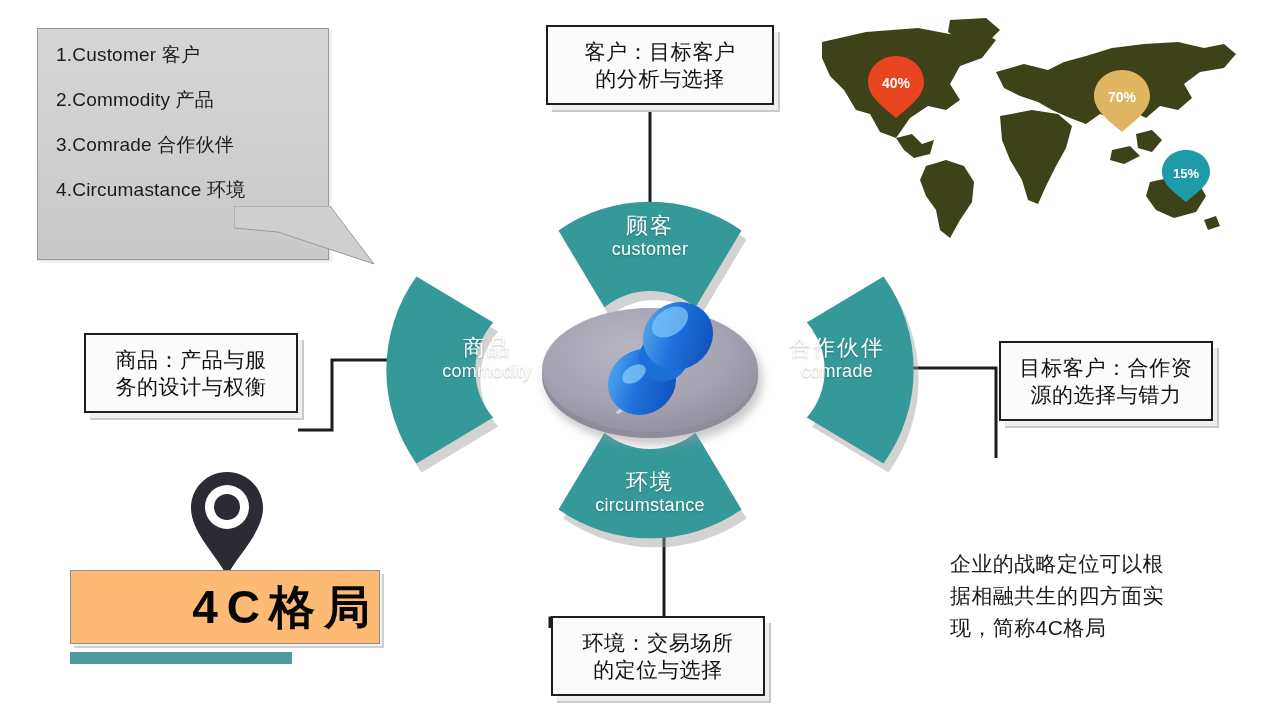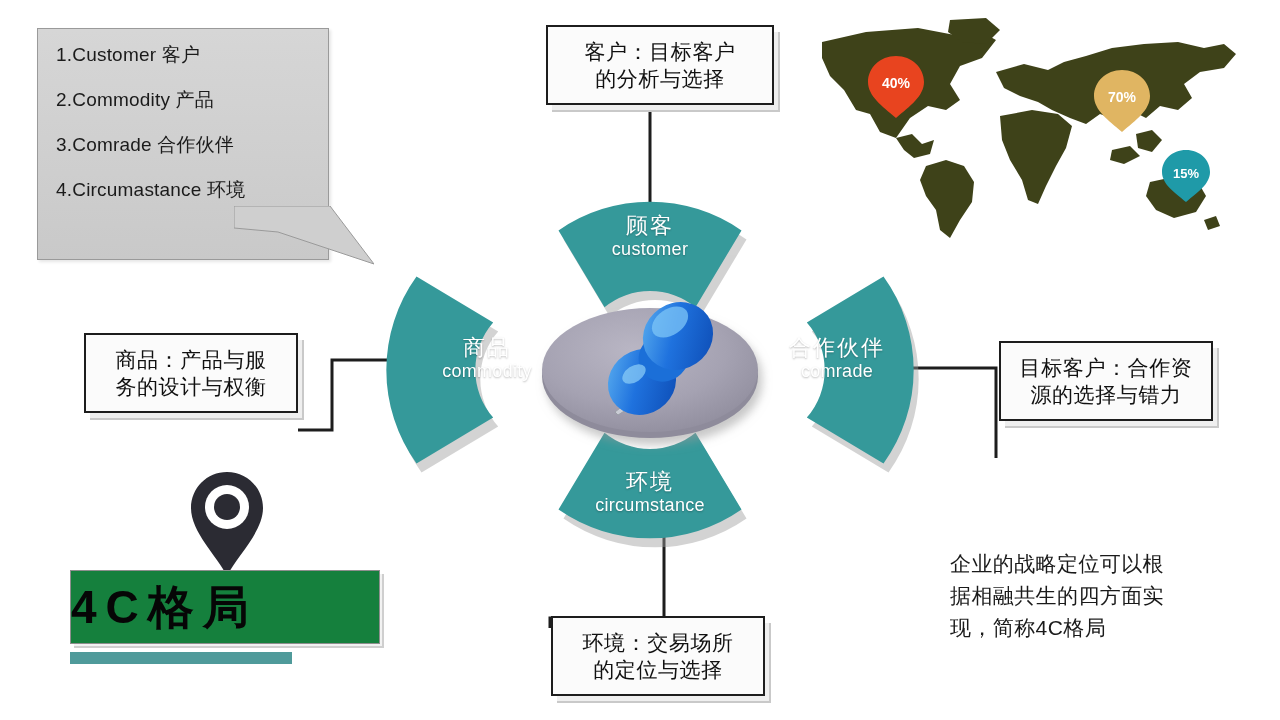--- a/index.html
+++ b/index.html
@@ -58,22 +58,22 @@
   .co-left{left:84px;top:333px;width:214px;height:80px;}
   .co-right{left:999px;top:341px;width:214px;height:80px;}
   .co-bottom{left:551px;top:616px;width:214px;height:80px;}
 
   .conn{position:absolute;}
 
   
   .pin-icon{position:absolute;left:186px;top:468px;width:82px;height:112px;}
   .title-box{
     position:absolute;left:70px;top:570px;width:310px;height:74px;
-    background:#15803d;border:1px solid #8e8e8e;box-sizing:border-box;
-    display:flex;align-items:center;justify-content:flex-start;
+    background:#fdba74;border:1px solid #8e8e8e;box-sizing:border-box;
+    display:flex;align-items:center;justify-content:flex-end;
     box-shadow:3px 3px 0 -1px #f2f2f2,4px 4px 0 0 #cfcfcf;
   }
   .title-text{
     font-size:46px;font-weight:bold;color:#060606;letter-spacing:9px;
     line-height:1;white-space:nowrap;
   }
   .title-bar{position:absolute;left:70px;top:652px;width:222px;height:12px;background:#4f9a9a;}
 
   
   .note{

